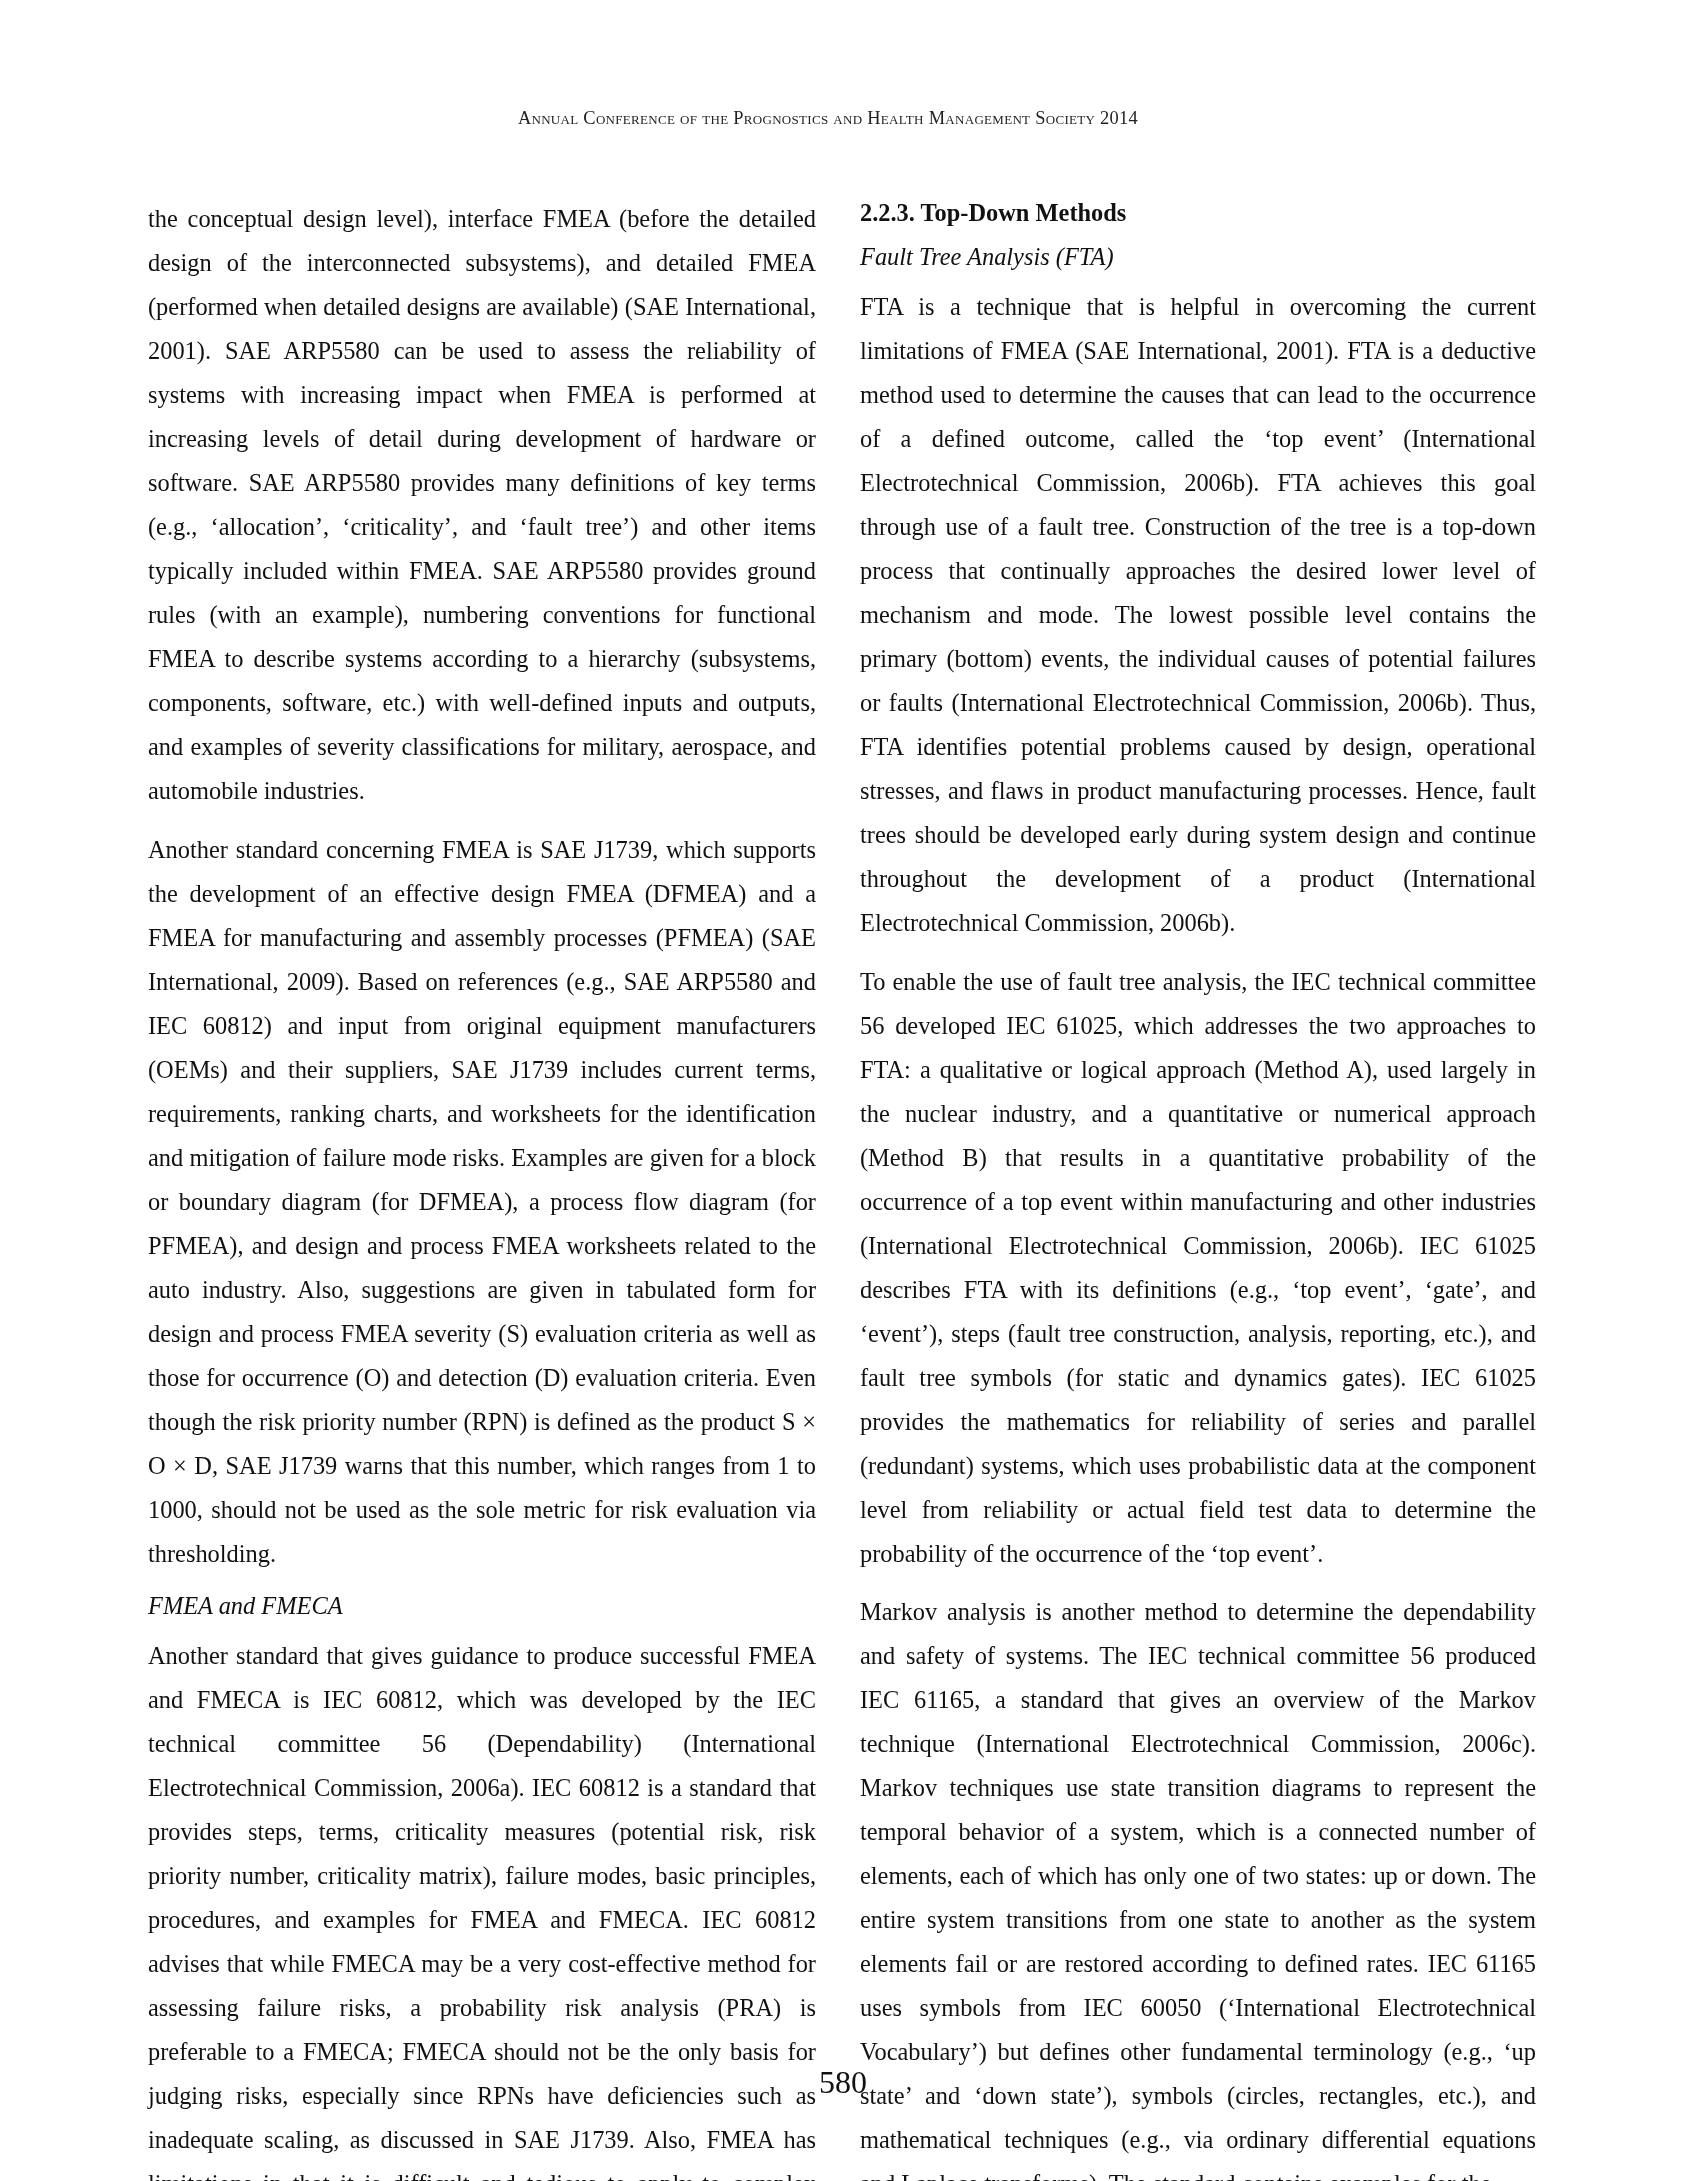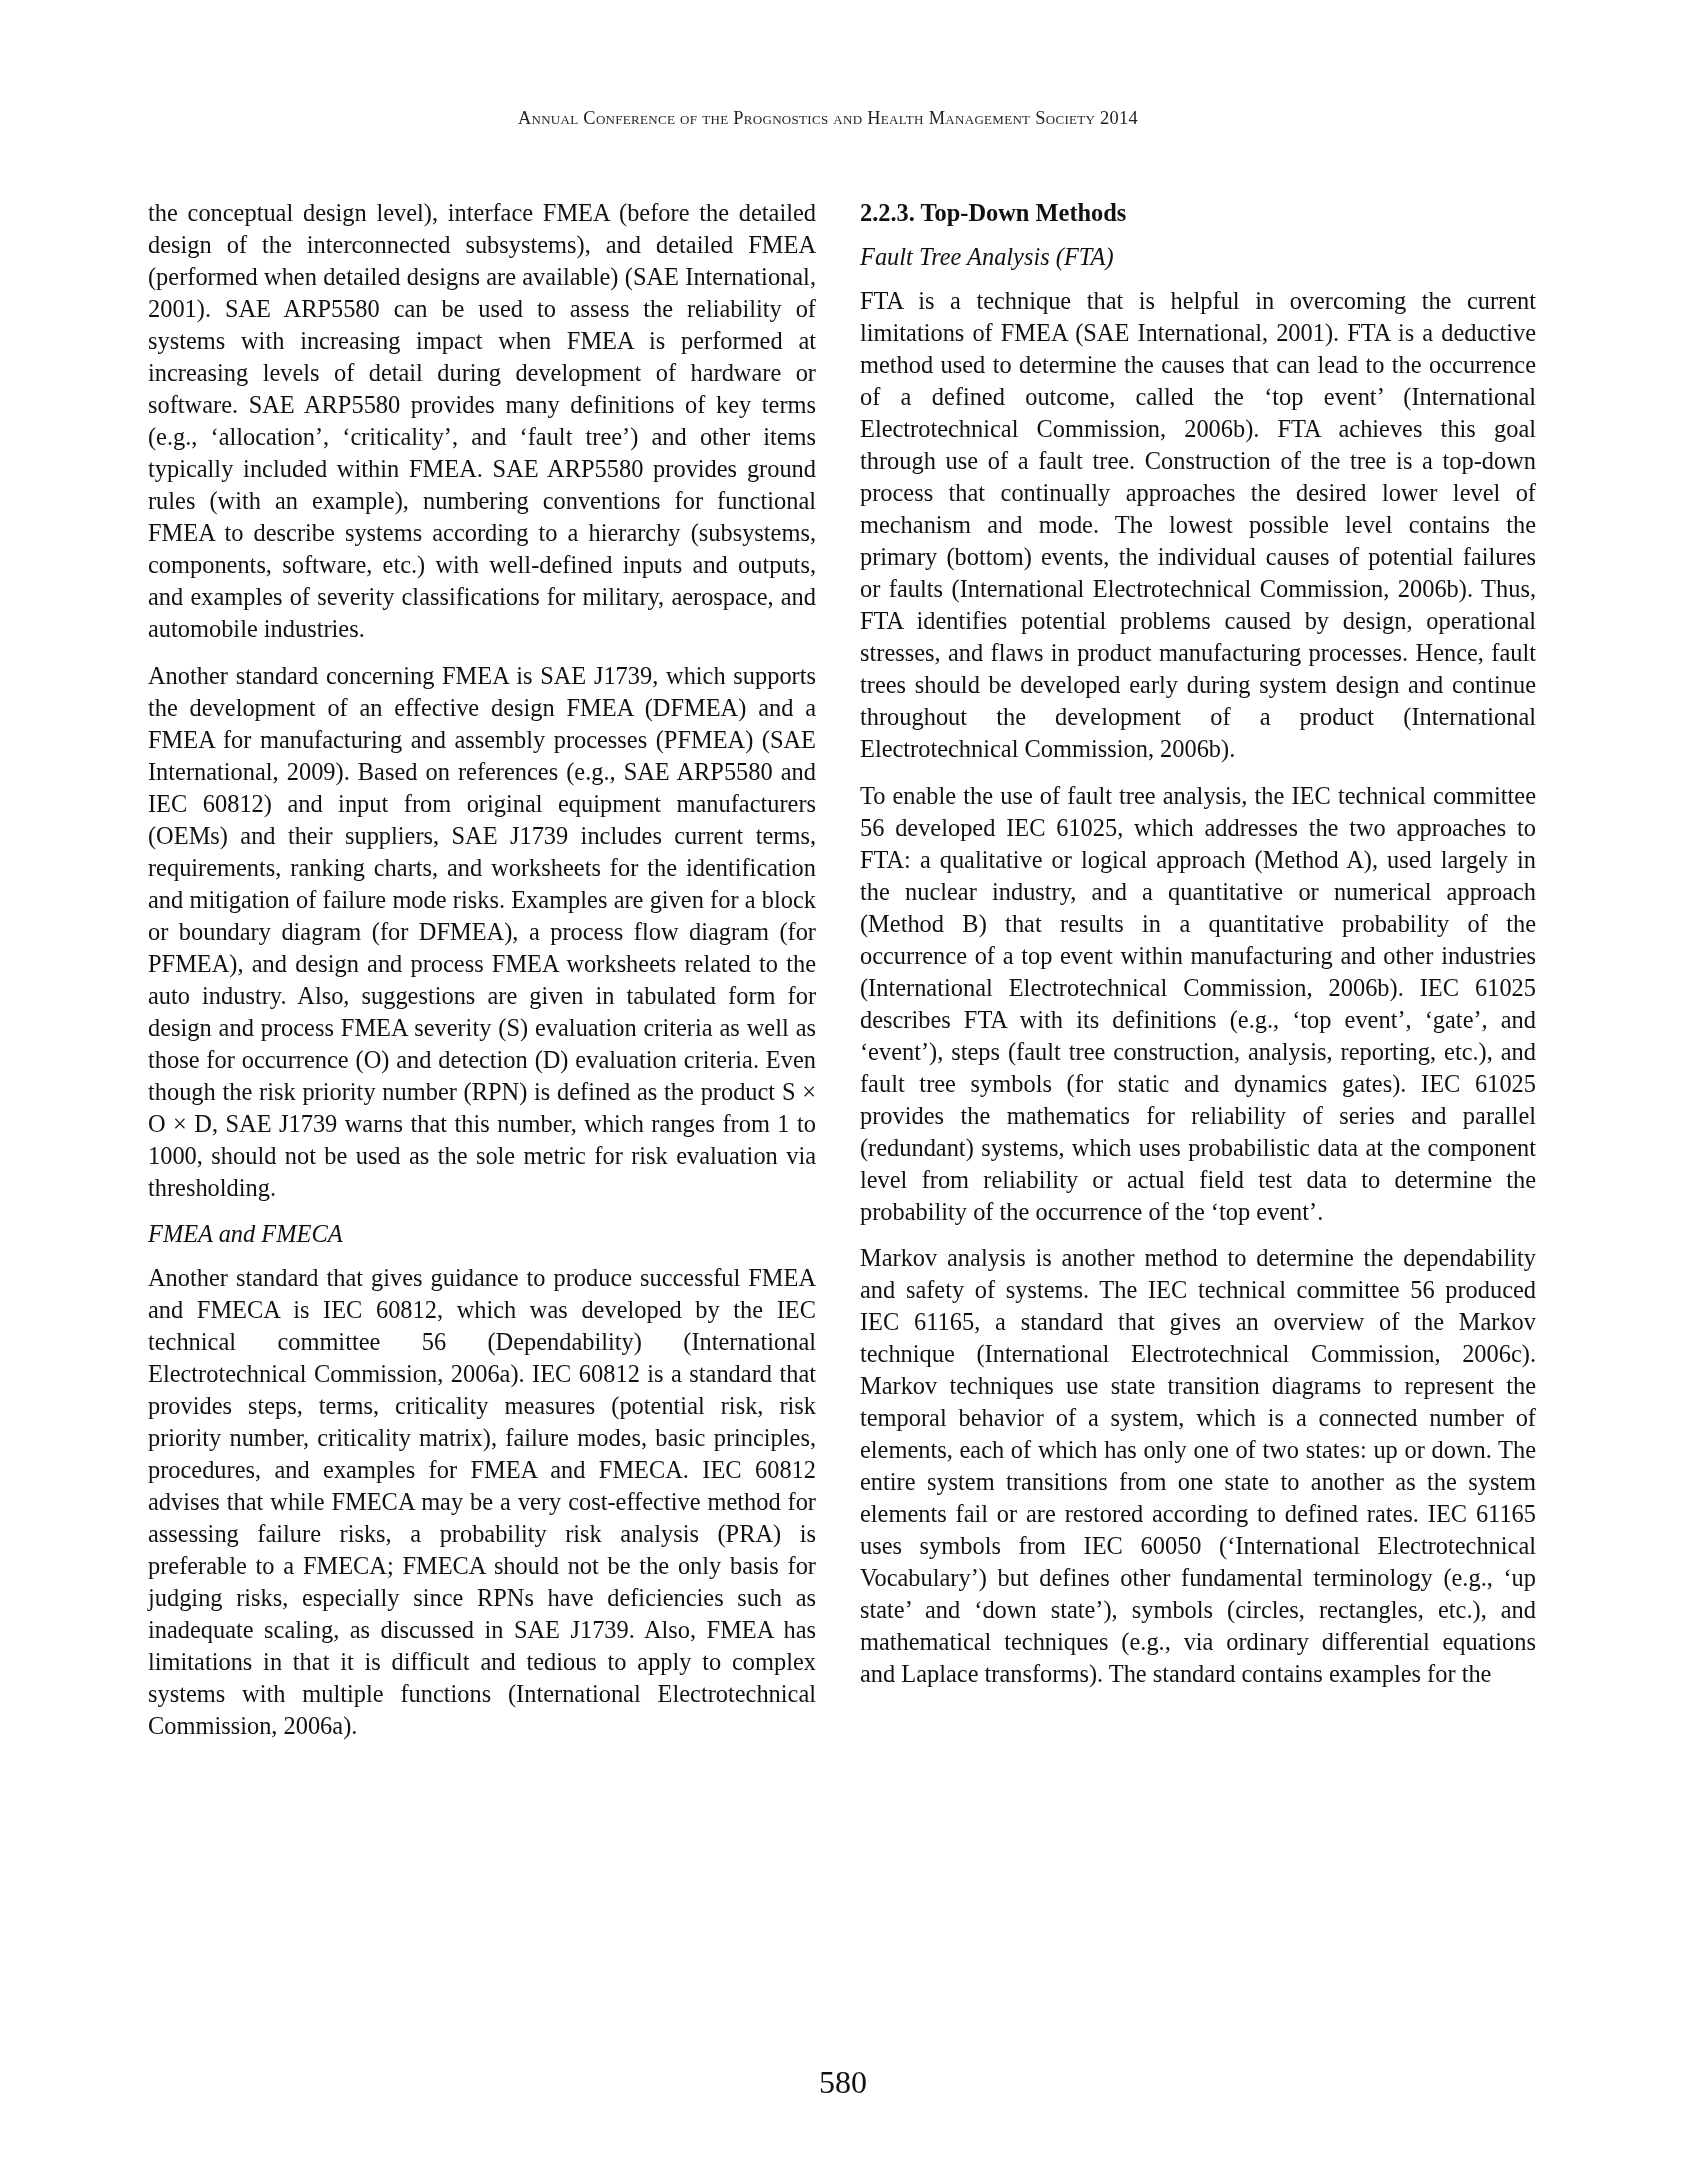--- a/index.html
+++ b/index.html
@@ -3,21 +3,21 @@
 <meta charset="utf-8">
 <style>
   html, body { margin: 0; padding: 0; background: #ffffff; }
   body { width: 1686px; height: 2182px; position: relative; overflow: hidden;
          font-family: "Liberation Serif", "DejaVu Serif", serif; color: #111; }
   .running-header { position: absolute; top: 108px; left: 0; width: 1656px; text-align: center;
          font-size: 18.4px; letter-spacing: 0.3px; font-variant: small-caps; color: #222; }
   .column { position: absolute; top: 197px; width: 668px; }
   .col-left { left: 148px; }
   .col-right { left: 860px; width: 676px; }
-  p { margin: 0 0 14.7px 0; font-size: 24.4px; line-height: 32px; text-align: justify; hyphens: none; }
+  p { margin: 0 0 14.7px 0; font-size: 24.4px; line-height: 44px; text-align: justify; hyphens: none; }
   h3 { margin: 0 0 13px 0; font-size: 24.4px; line-height: 31px; font-weight: bold; }
   h4 { margin: 5.5px 0 13px 0; font-size: 24.4px; line-height: 31px; font-weight: normal; font-style: italic; }
   .page-number { position: absolute; top: 2064px; left: 0; width: 1686px; text-align: center; font-size: 32px; }
 </style>
 </head>
 <body>
 
 <div class="running-header">Annual Conference of the Prognostics and Health Management Society 2014</div>
 
 <div class="column col-left">

